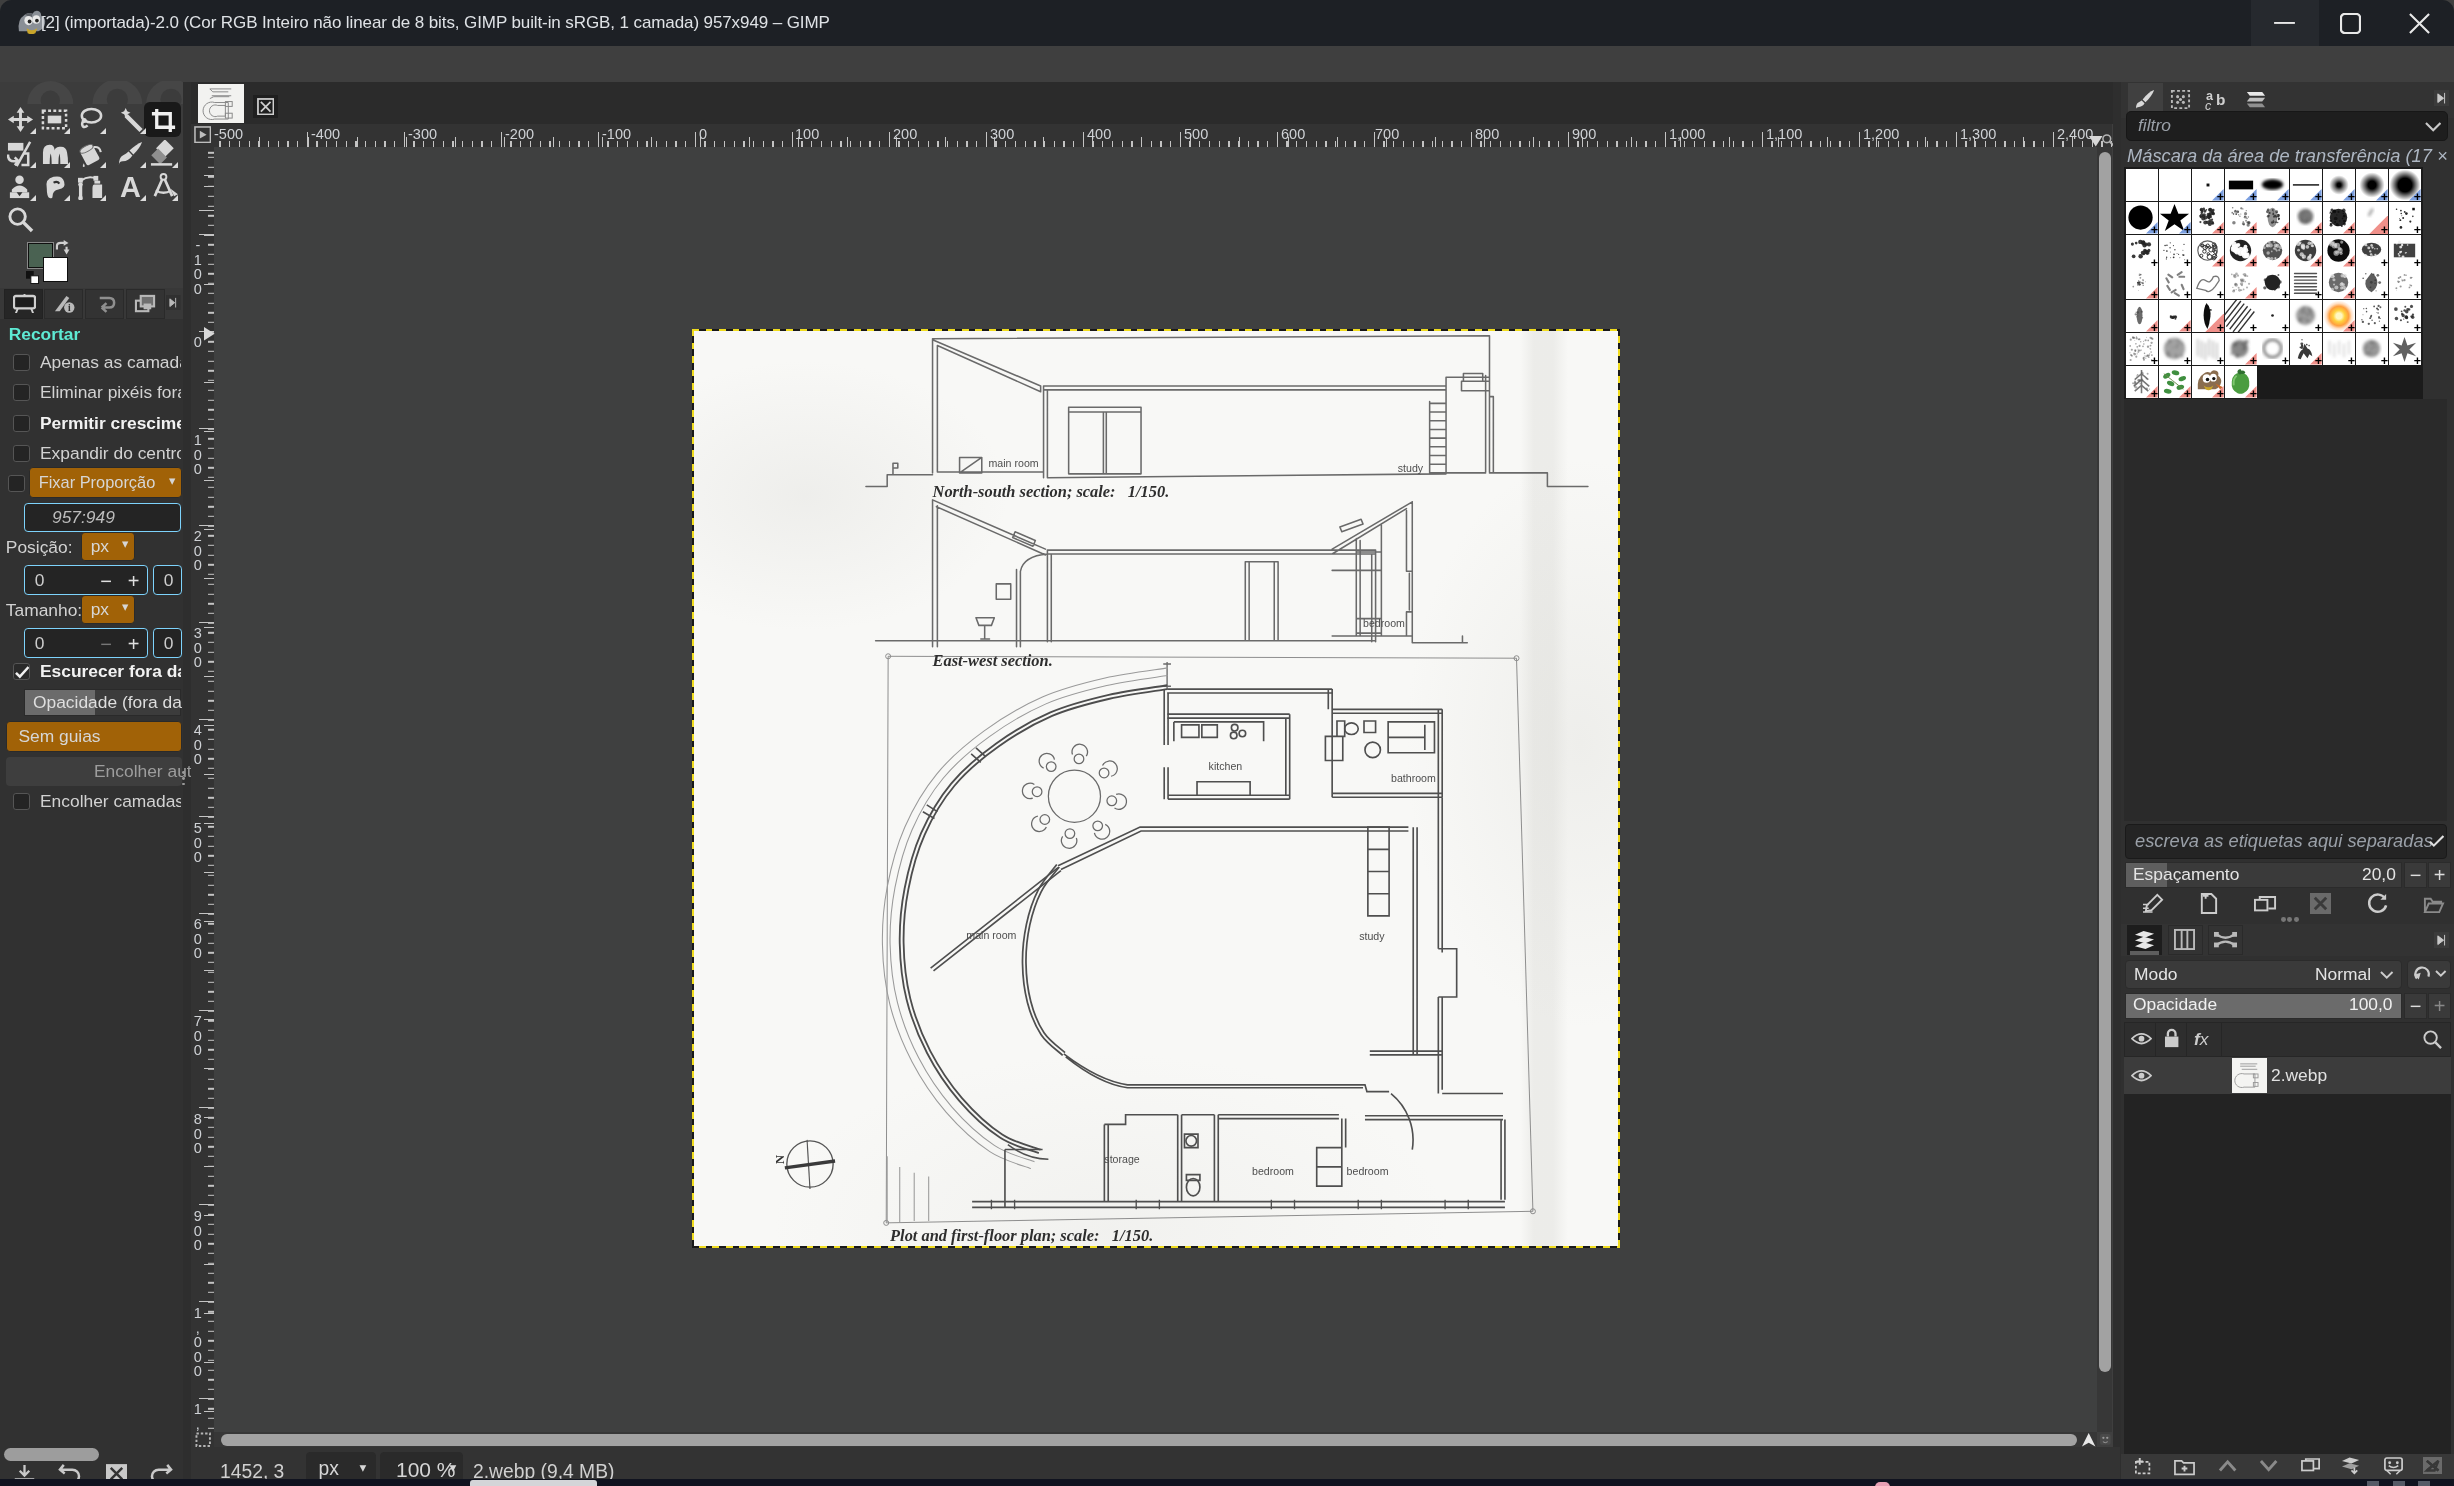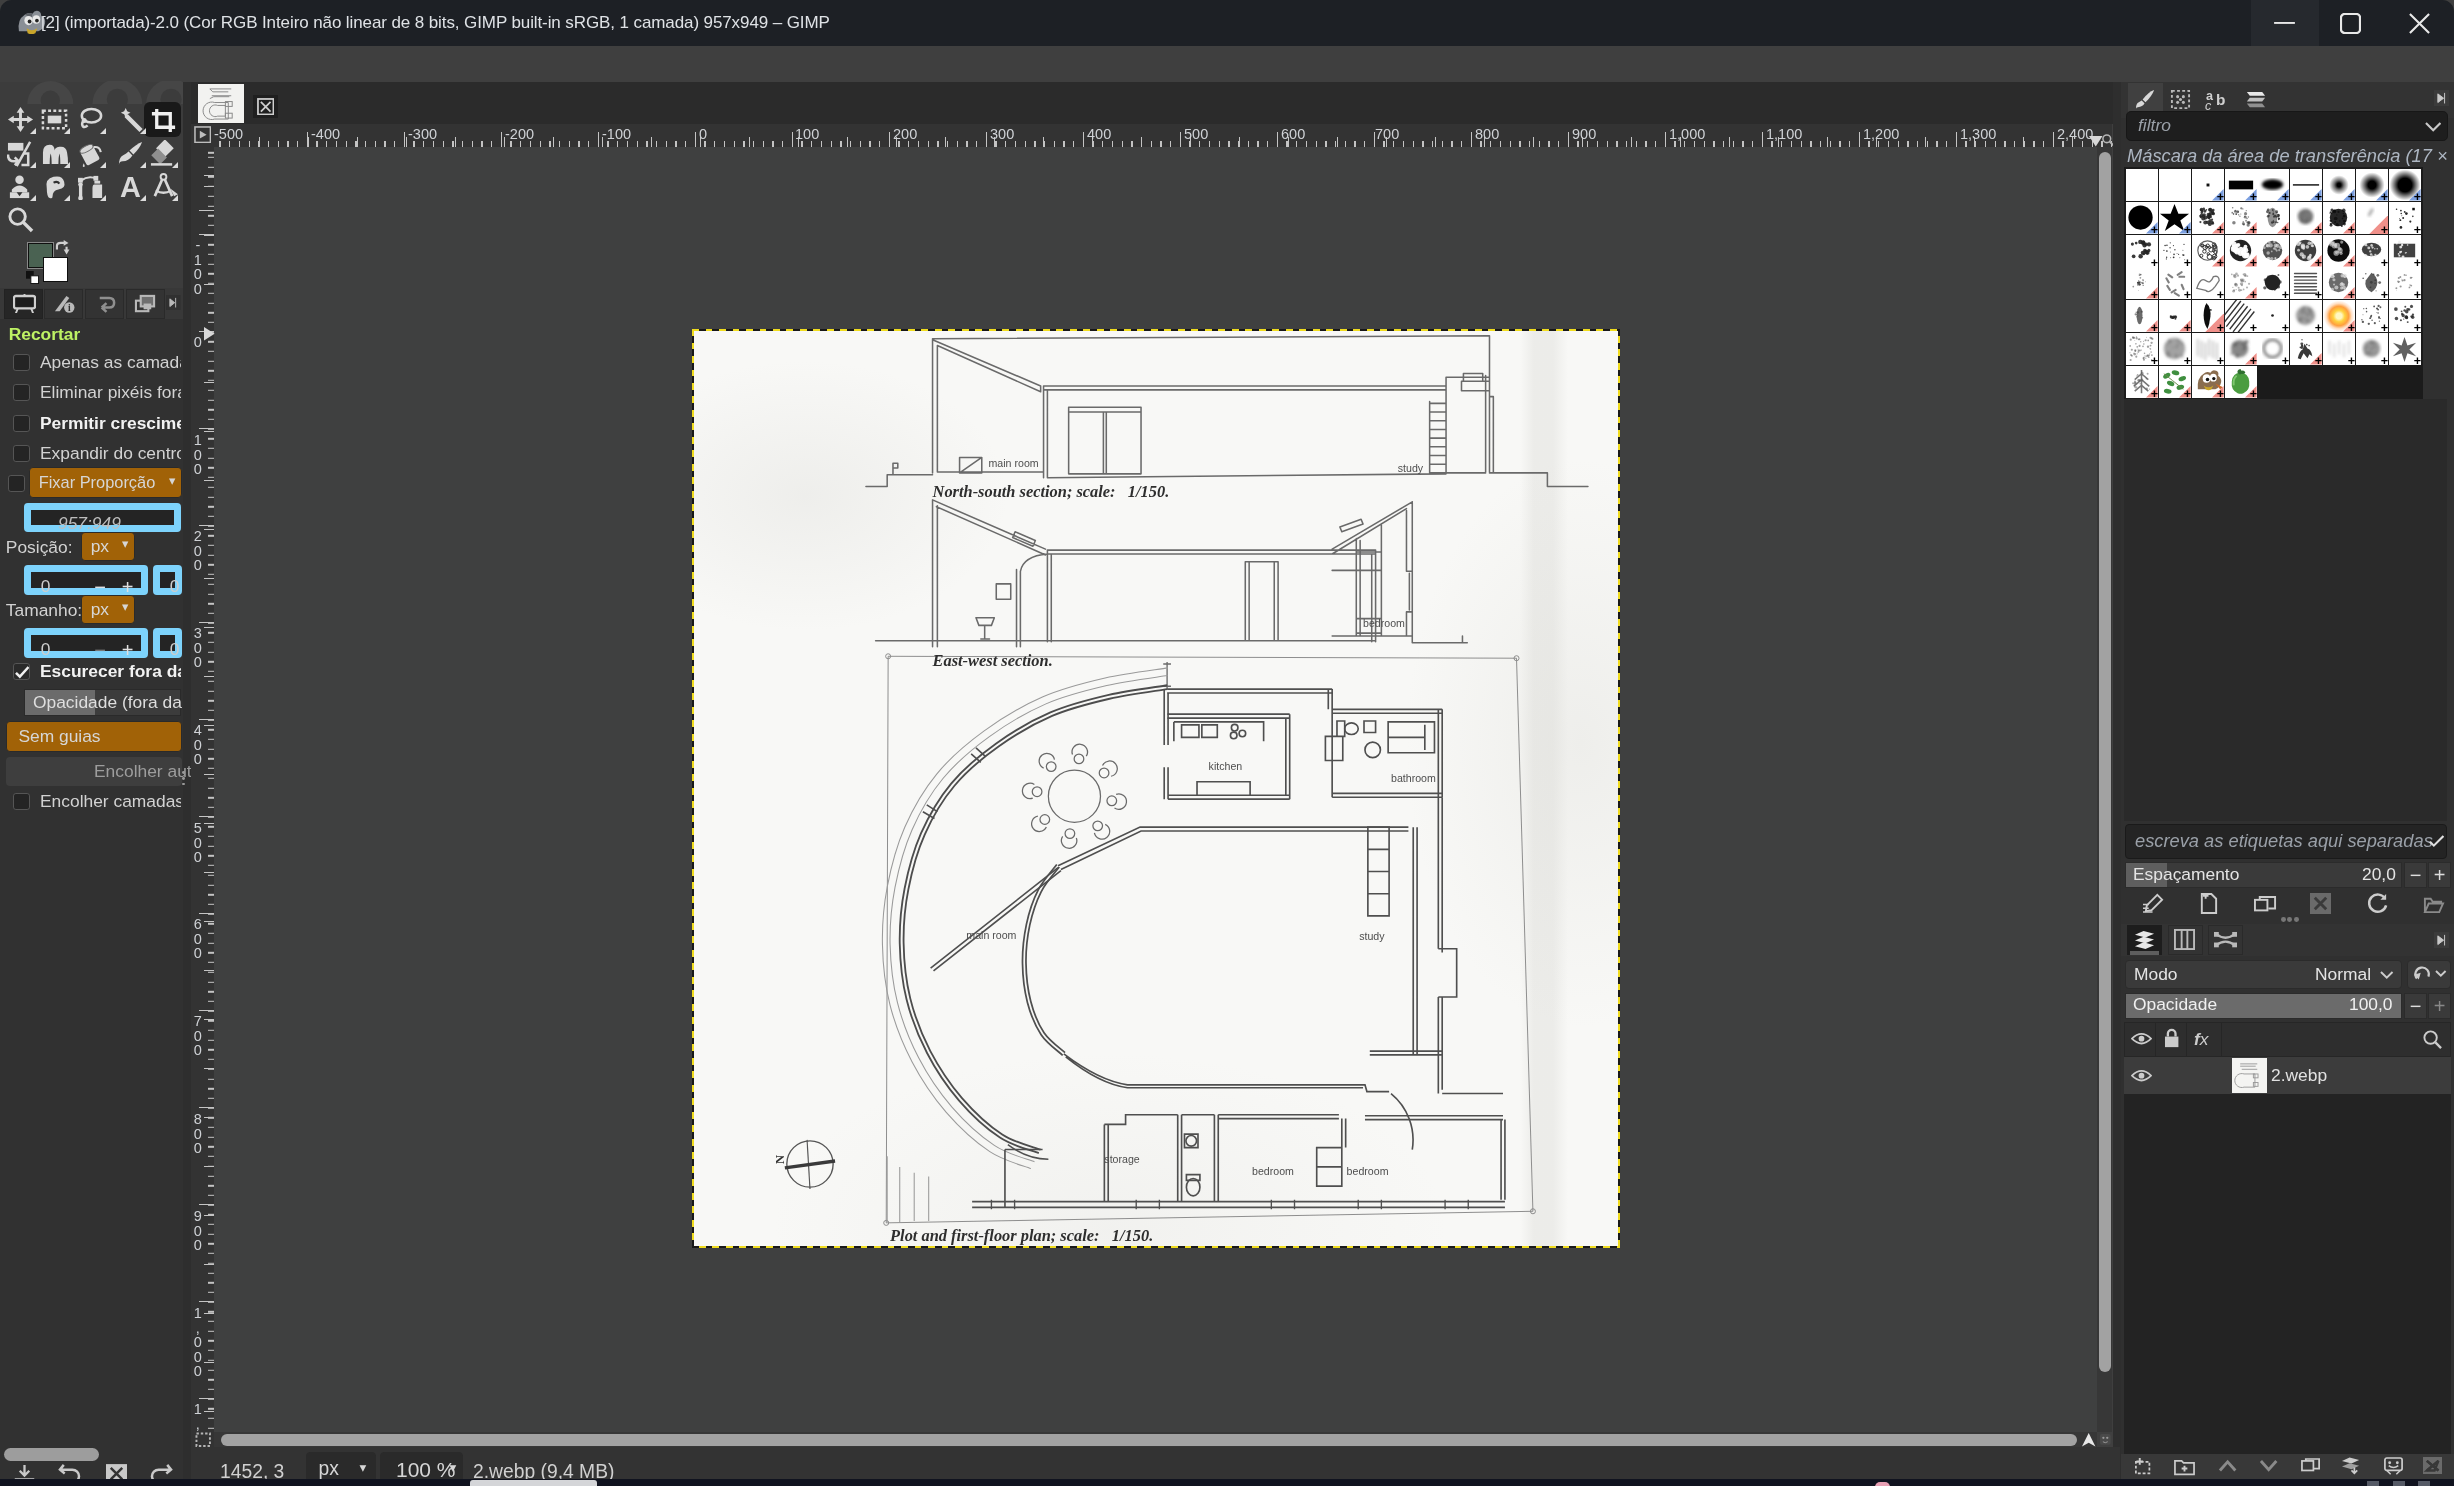--- a/index.html
+++ b/index.html
@@ -31,21 +31,21 @@
   #rulerH { left:191px; top:124px; width:1921px; height:23px; background:#333333; overflow:hidden; }
   #rulerV { left:191px; top:147px; width:23px; height:1285px; background:#333333; overflow:hidden; }
   #canvas { left:214px; top:147px; width:1883px; height:1285px; background:#3f4040; overflow:hidden; }
   .rlabel { position:absolute; color:#cfd2d6; font-size:14.5px; }
 
   
   #statusbar { left:191px; top:1447px; width:1929px; height:32px; background:#333333;
      color:#d0d0d0; font-size:19.3px; }
   #taskbar { left:0; top:1479px; width:2454px; height:7.7px; background:#10131f; }
 
-  .entry { position:absolute; background:#242424; border:7px solid #7dd3fc; border-radius:3.9px;
+  .entry { position:absolute; background:#242424; border:1px solid #7dd3fc; border-radius:3.9px;
      color:#cdcdcd; font-size:17.4px; }
   .combo { position:absolute; background:#a16207; border:1px solid #2a2a2a; border-radius:3.9px;
      color:#d6d6d6; font-size:17.4px; }
   .cb { position:absolute; width:17.4px; height:17.4px; background:#242424;
      border:1px solid #555; border-radius:2.9px; }
   .lbl { position:absolute; color:#d2d2d2; font-size:17.4px; white-space:nowrap; }
 </style>
 </head>
 <body>
 <div id="root">
@@ -250,21 +250,21 @@
       <rect x="2" y="7" width="13" height="11" fill="none" stroke="#b9b9b9" stroke-width="2.2"></rect>
       <rect x="7" y="2" width="14" height="11" fill="#6f6f6f" stroke="#b9b9b9" stroke-width="2.2"></rect>
       <rect x="10" y="10" width="8" height="6" fill="#b9b9b9"></rect>
     </svg>
   <svg class="abs" style="left:166px;top:295px" width="14.5" height="15.4" viewBox="0 0 15 16">
       <rect x="0" y="0" width="15" height="16" fill="#303030"></rect>
       <path d="M10 3 v10 M9 8 l-5-4 v8 z" fill="#b9b9b9" stroke="#b9b9b9"></path>
     </svg>
   <div id="tooloptions" class="abs"></div><div class="abs" style="left:183px;top:82px;width:7.7px;height:1397px;background:#2e2e2e"></div>
   
-  <div class="lbl abs" style="left:8.7px;top:324px;font-weight:bold;color:#bef264">Recortar</div>
+  <div class="lbl abs" style="left:8.7px;top:324px;font-weight:bold;color:#5eead4">Recortar</div>
   <div class="cb abs" style="left:12.6px;top:354px"></div>
   <div class="lbl abs" style="left:40px;top:352px;width:141px;overflow:hidden">Apenas as camadas</div>
   <div class="cb abs" style="left:12.6px;top:384px"></div>
   <div class="lbl abs" style="left:40px;top:382px;width:141px;overflow:hidden">Eliminar pixéis fora da</div>
   <div class="cb abs" style="left:12.6px;top:415px"></div>
   <div class="lbl abs" style="left:40px;top:413px;width:141px;overflow:hidden;font-weight:bold;color:#f2f2f2">Permitir crescimento</div>
   <div class="cb abs" style="left:12.6px;top:445px"></div>
   <div class="lbl abs" style="left:40px;top:443px;width:141px;overflow:hidden">Expandir do centro</div>
   <div class="cb abs" style="left:7.7px;top:475px"></div>
   <div class="combo abs" style="left:29px;top:467px;width:153px;height:31px">

